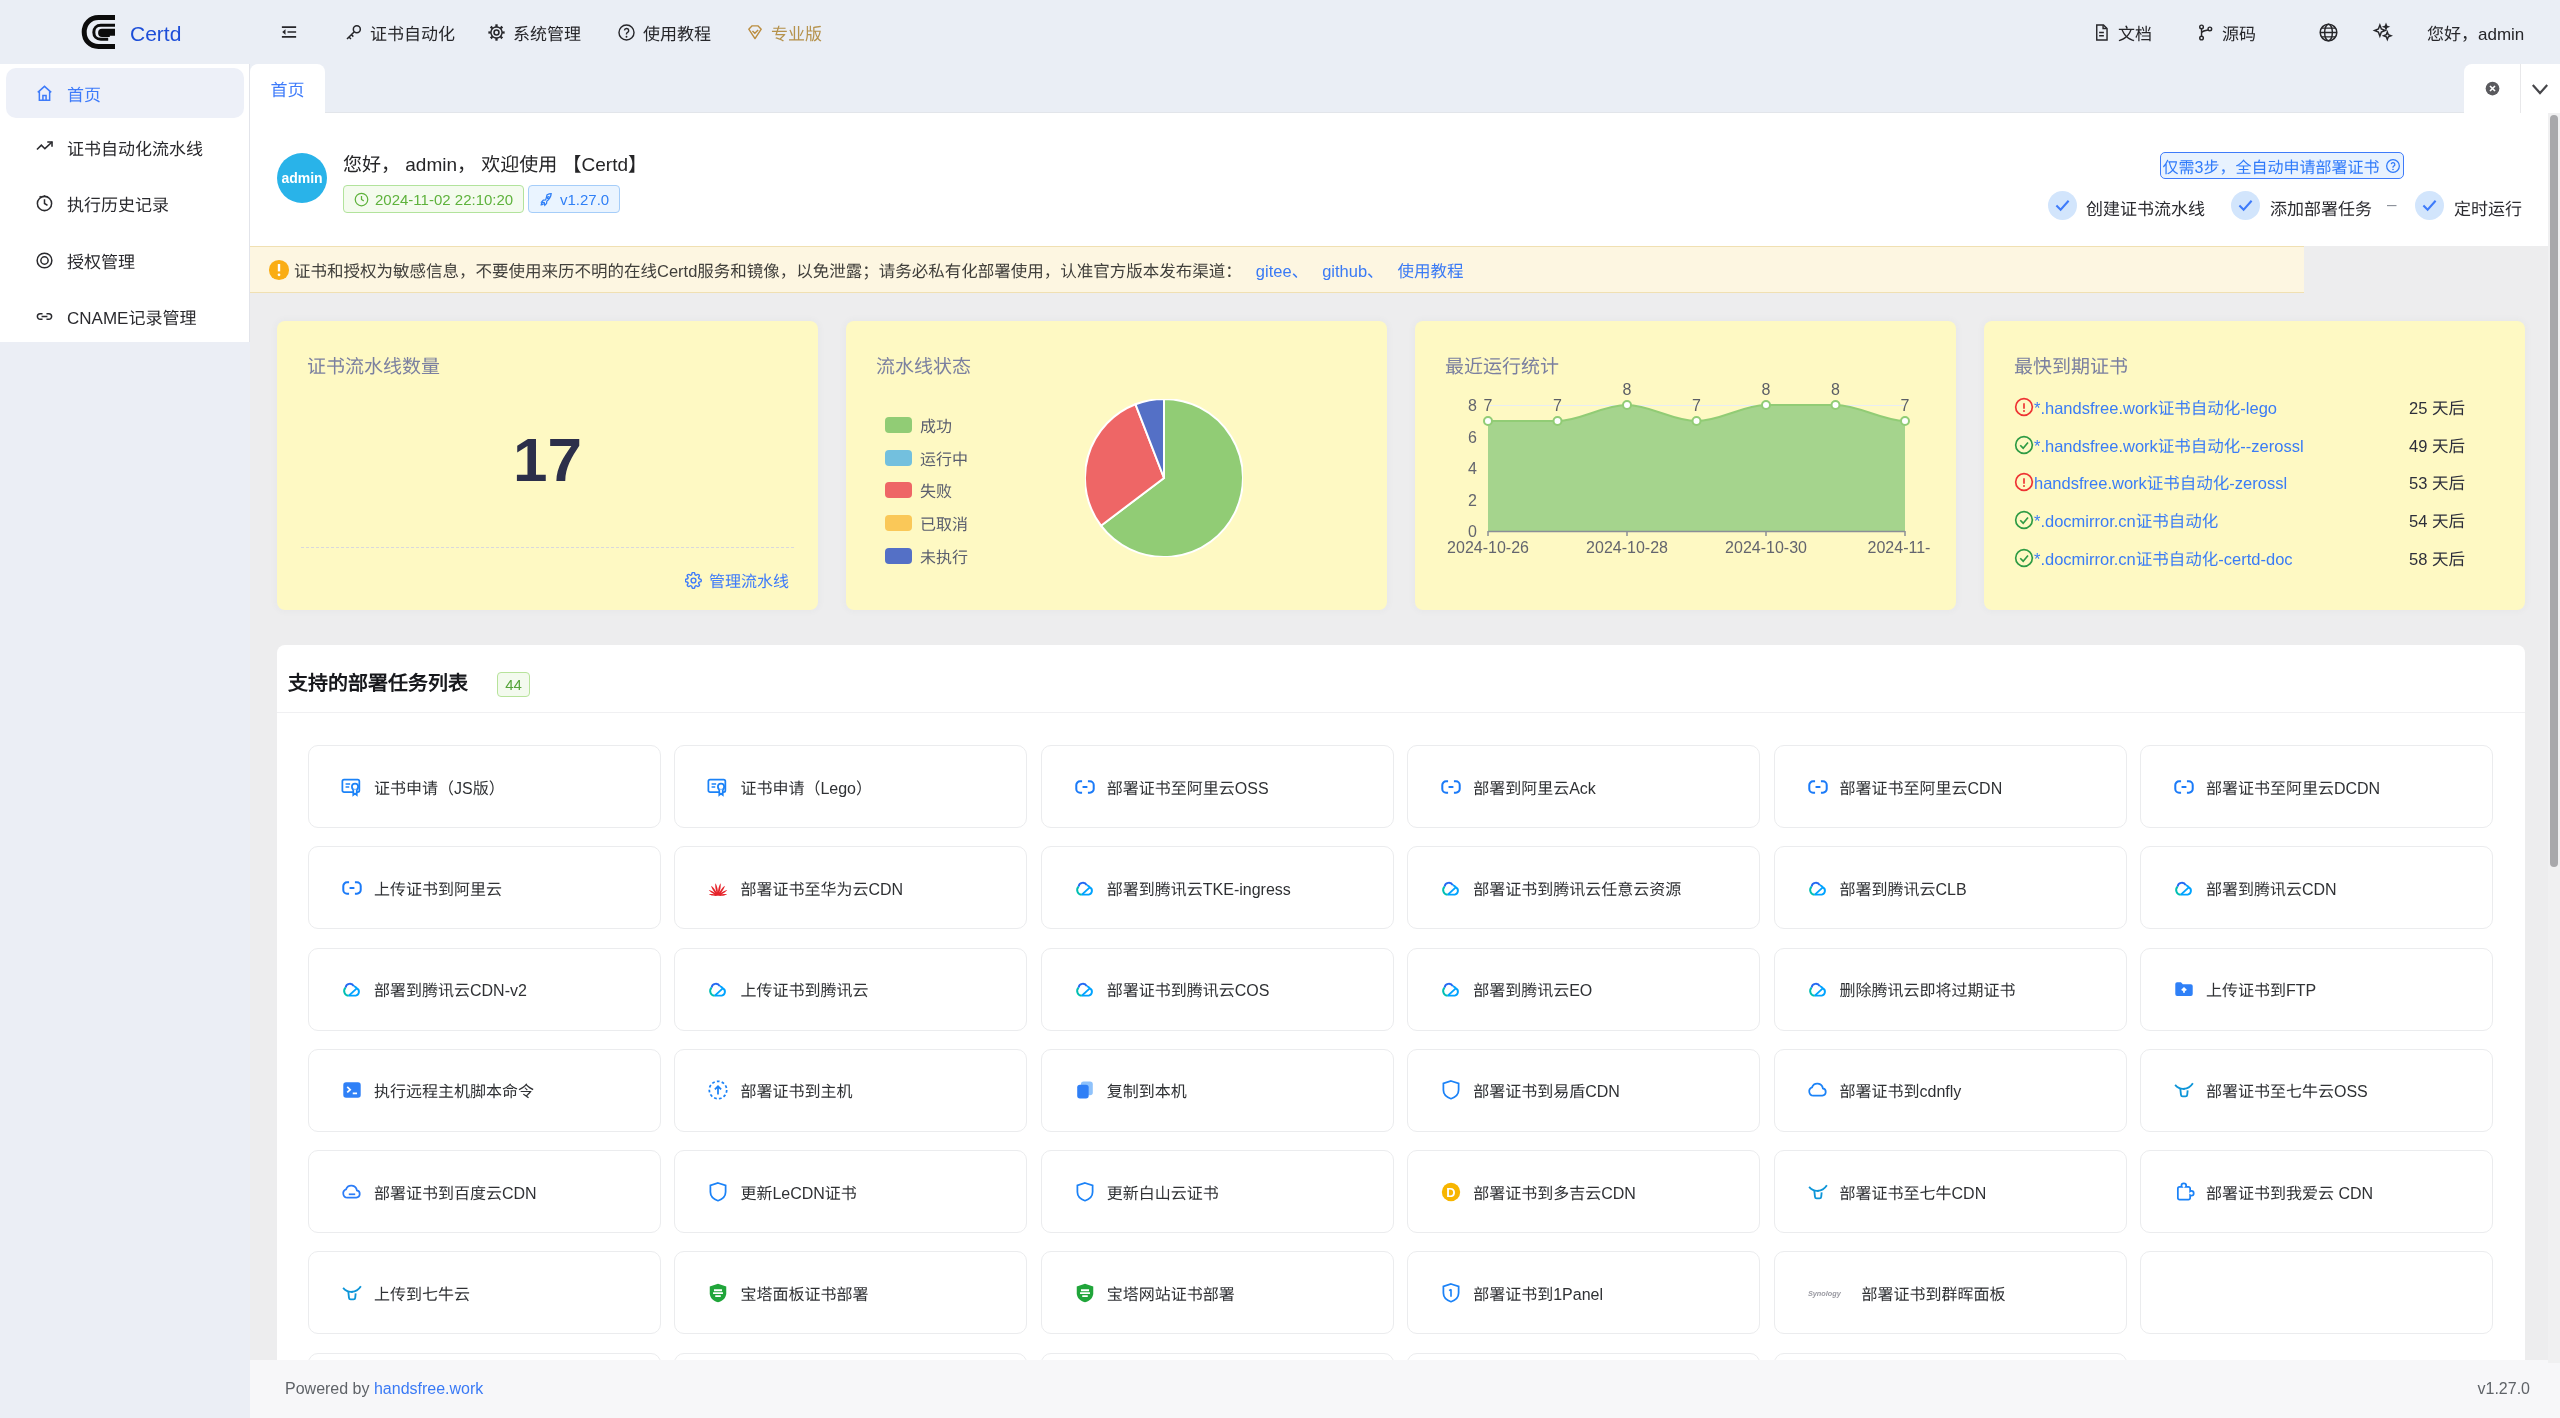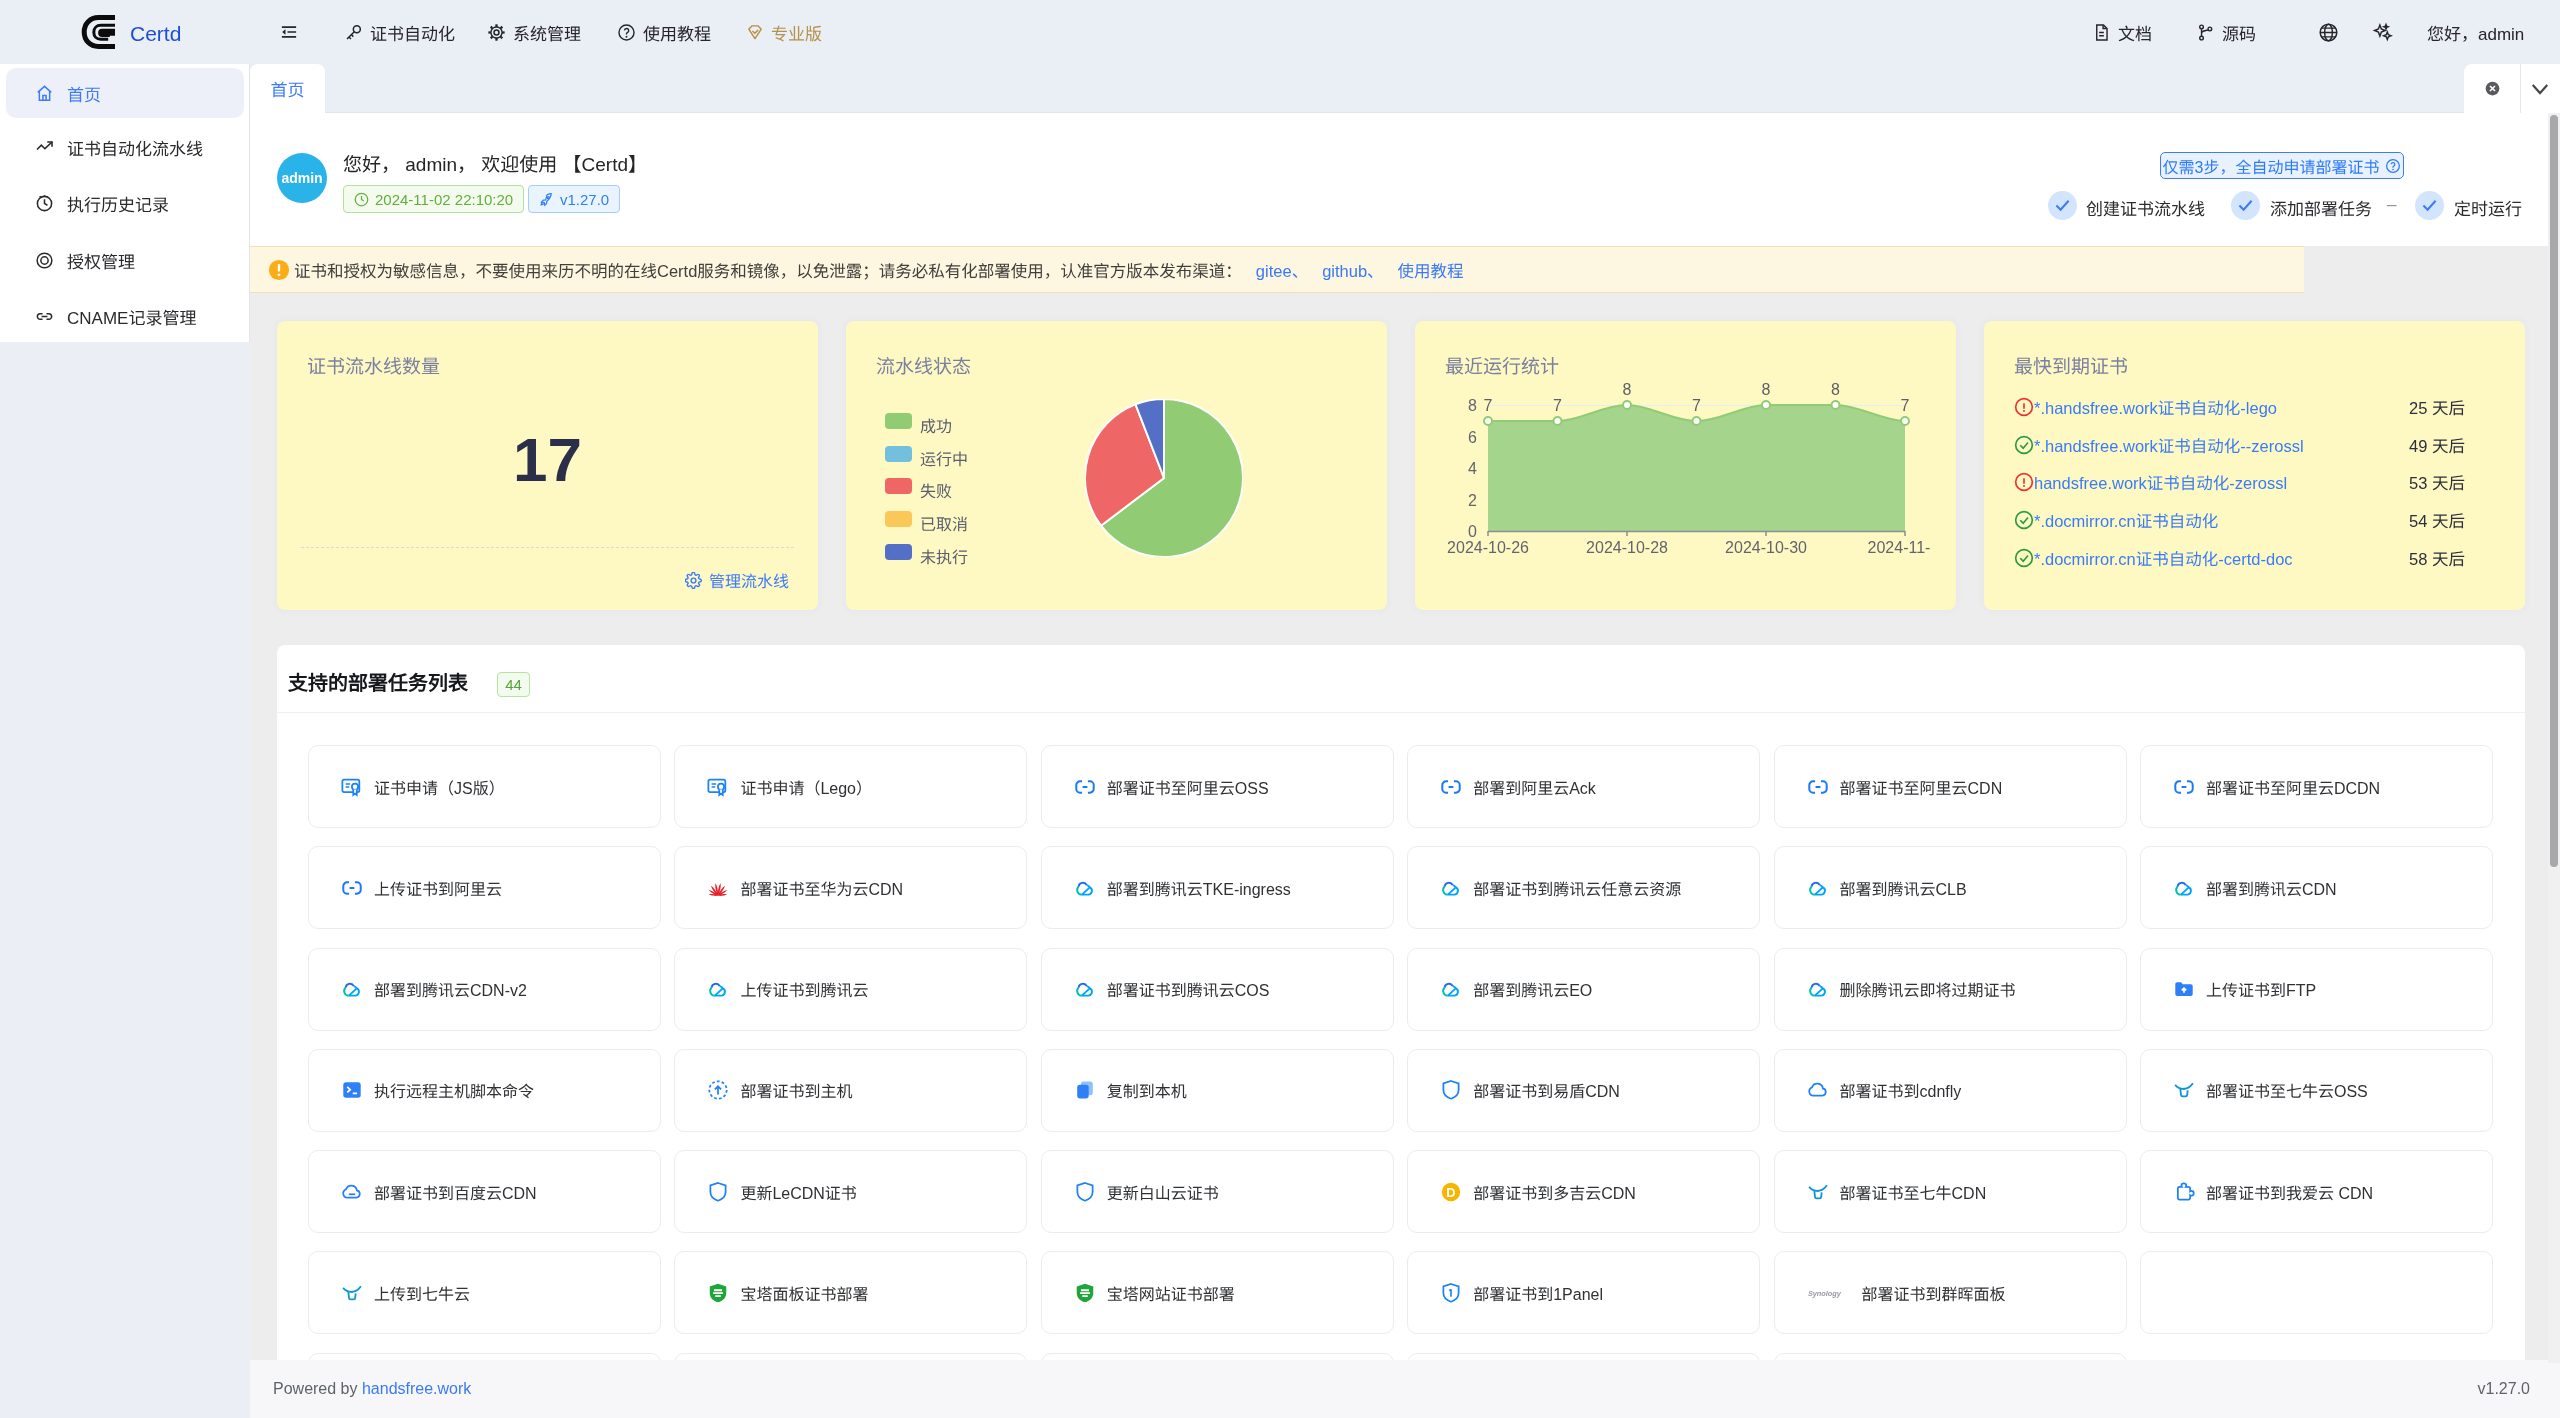--- a/index.html
+++ b/index.html
@@ -39,37 +39,37 @@
 #alert a{color:#3a7af5;text-decoration:none;margin-left:14px}
 #alerticon{position:absolute;left:18px;top:12px}
 #alerttext{margin-left:44px}
 
 .card{position:absolute;top:208px;width:541px;height:289px;background:#fef9c3;border-radius:8px;box-shadow:0 0 8px rgba(60,70,100,.05)}
 .ctitle{position:absolute;left:30px;top:30px;font-size:19px;color:#7b80a0}
 #card1{left:27px}#card2{left:596px}#card3{left:1165px}#card4{left:1734px}
 #bignum{position:absolute;left:0;top:103px;width:541px;text-align:center;font-size:62px;font-weight:bold;color:#2c2f4a}
 #dash1{position:absolute;left:24px;right:24px;top:226px;border-top:1px dashed #d9d9dd}
 #manage{position:absolute;right:29px;top:247px;display:flex;align-items:center;gap:7px;color:#3e7bfa;font-size:16px}
-.lgd{position:absolute;left:39px;display:flex;gap:8px;font-size:16px;color:#5a5e6e}
+.lgd{position:absolute;left:39px;display:flex;align-items:center;gap:8px;font-size:16px;color:#5a5e6e}
 .sw{width:27px;height:16px;border-radius:4px;flex:none}
 .exprow{position:absolute;left:30px;right:60px;height:22px;display:flex;align-items:center;font-size:16.5px}
 .exprow .lnk{color:#3a7cf6;}
 .exprow .days{margin-left:auto;color:#2d2f3b}
 
 #bigcard{position:absolute;left:27px;top:532px;width:2248px;height:940px;background:#fff;border-radius:8px}
 #bightitle{position:absolute;left:11px;top:22px;font-size:20px;font-weight:bold;color:#17181c}
 #badge44{position:absolute;left:220px;top:27px;width:33px;height:25px;background:#f3faee;border:1px solid #b7e39b;border-radius:4px;color:#56a43a;font-size:15px;display:flex;align-items:center;justify-content:center}
 #bigdiv{position:absolute;left:0;top:67px;width:2248px;border-top:1px solid #f0f0f2}
 #grid{position:absolute;left:31px;top:100px;display:grid;grid-template-columns:repeat(6,353px);column-gap:13.4px;row-gap:18.3px;grid-auto-rows:83px}
 .tile{border:1px solid #ebecee;border-radius:10px;display:flex;align-items:center;padding-left:32px;gap:11px;font-size:16px;color:#2f3134;background:#fff}
 .tile .ic{flex:none}
 
 #footer{position:absolute;left:0;top:1247px;width:2310px;height:58px;background:#f7f7f9;display:flex;align-items:center;font-size:16px;color:#5f6368}
 #footer a{color:#3a7af5;text-decoration:none}
-#fleft{margin-left:23px}
+#fleft{margin-left:35px}
 #fright{margin-left:auto;margin-right:30px}
 
 #sbtrack{position:absolute;right:0;top:113px;width:12px;height:1250px;background:#f0f0f1}
 #sbthumb{position:absolute;right:2px;top:115px;width:8px;height:752px;background:#a8a8ab;border-radius:4px}
 </style>
 </head>
 <body>
 
 <div id="header">
   <svg id="logo" width="36" height="38" viewBox="0 0 36 38">

